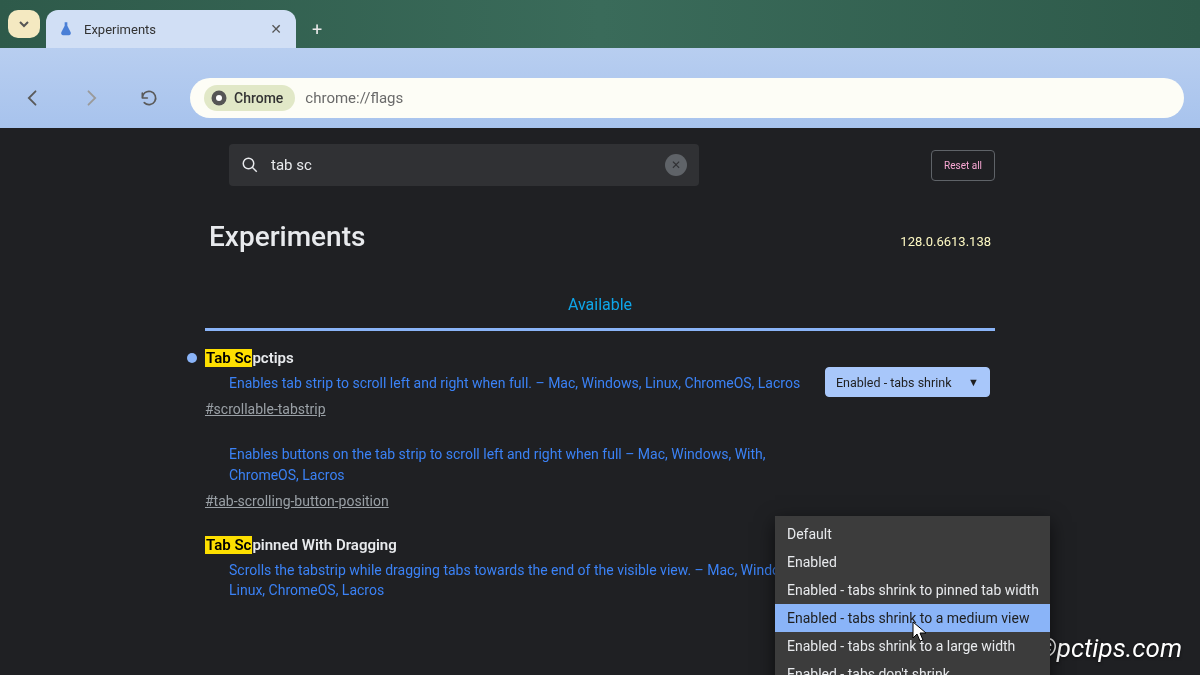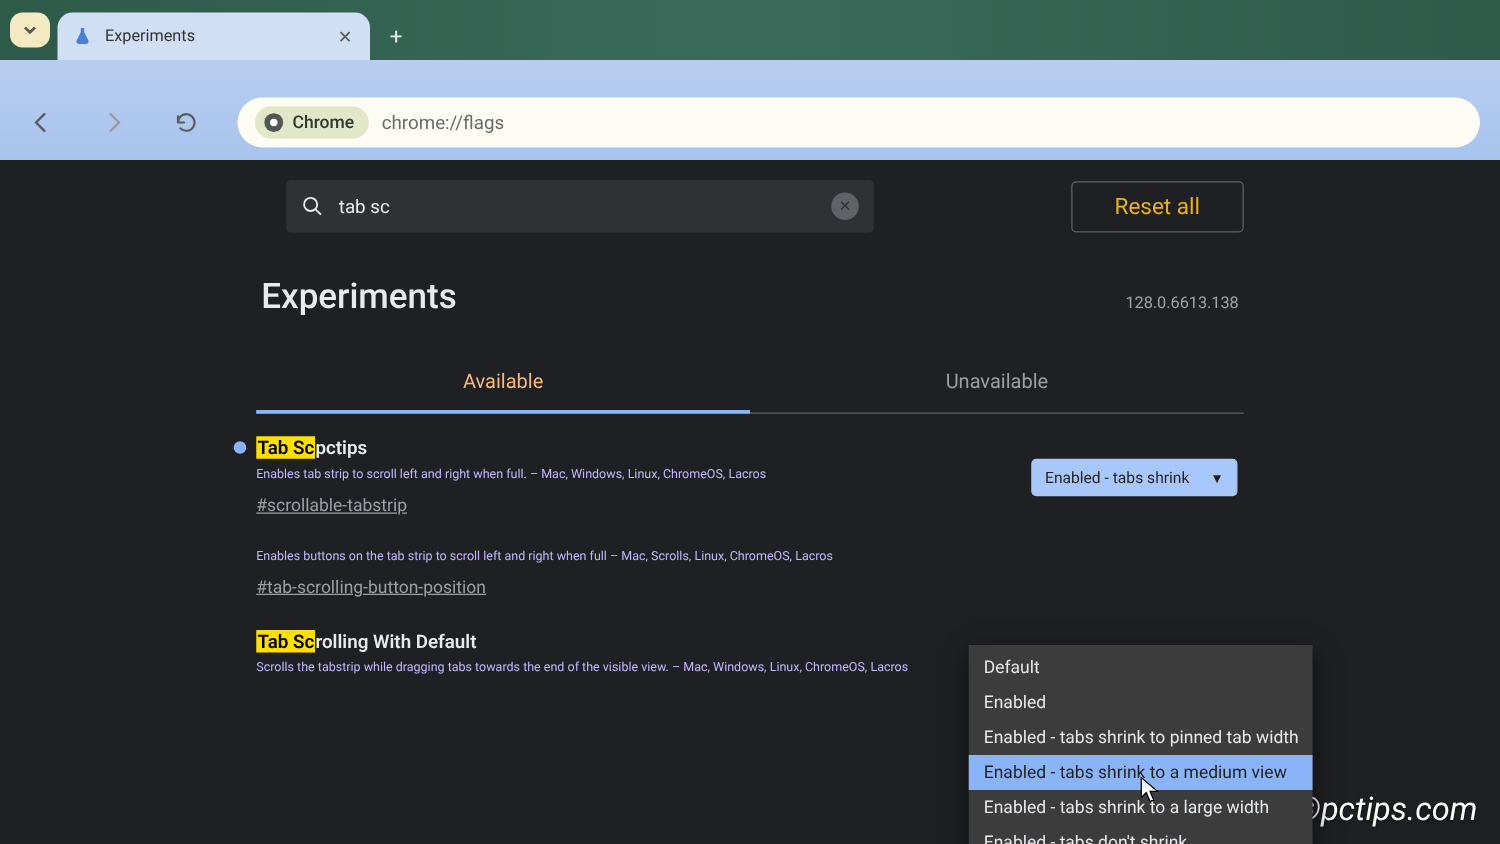--- a/index.html
+++ b/index.html
@@ -19,36 +19,36 @@
   .chip .gicon { width:18px; height:18px; }
   .url { color:#6a6a6a; font-size:15px; }
 
   .page { position:absolute; top:128px; left:0; right:0; bottom:0; background:#1f2023; }
   .container { max-width: 790px; margin: 0 auto; padding-top: 16px; position:relative; }
 
   .searchrow { display:flex; align-items:center; gap: 20px; margin-bottom: 34px; }
   .searchbox { flex:0 0 470px; height:42px; background:#303134; border-radius:4px; display:flex; align-items:center; padding:0 12px; gap:12px; color:#e8eaed; margin-left:24px;}
   .searchbox input { flex:1; background:transparent; border:none; outline:none; color:#e8eaed; font-size:15px; }
   .searchbox .clear { width:22px; height:22px; background:#5f6368; border-radius:50%; display:flex; align-items:center; justify-content:center; color:#303134; font-size:12px; }
-  .reset { margin-left:auto; border:1px solid #5f6368; color:#eab308; background:transparent; padding: 9px 34px; border-radius:4px; font-size:18px; }
+  .reset { margin-left:auto; border:1px solid #5f6368; color:#f9a8d4; background:transparent; padding: 9px 12px; border-radius:4px; font-size:10px; }
 
   .heading-row { display:flex; align-items:baseline; justify-content:space-between; padding: 0 4px; }
   h1 { color:#e8eaed; font-size:28px; font-weight:500; }
-  .version { color:#a3a3a3; font-size:13px; }
+  .version { color:#fef9c3; font-size:13px; }
 
   .tabs { display:flex; margin-top: 28px; border-bottom:1px solid #5f6368; }
   .ptab { flex:1; text-align:center; padding:14px 0; font-size:16px; color:#9aa0a6; cursor:pointer; }
-  .ptab.active { color:#fdba74; border-bottom:3px solid #8ab4f8; margin-bottom:-1px; }
+  .ptab.active { color:#0ea5e9; border-bottom:3px solid #8ab4f8; margin-bottom:-1px; }
 
   .flag { display:flex; padding: 18px 0 8px 0; gap: 20px; position:relative; }
   .flag.modified::before { content:''; position:absolute; left:-18px; top:22px; width:10px; height:10px; border-radius:50%; background:#8ab4f8; }
   .flag-body { flex:1; }
   .flag-title { color:#e8eaed; font-size:15px; font-weight:600; margin-bottom:6px; }
   .hl { background:#fddf00; color:#000; padding:0 1px; }
-  .flag-desc { color:#c4b5fd; font-size:10px; line-height:1.45; margin-bottom:6px; }
+  .flag-desc { color:#3b82f6; font-size:14px; line-height:1.45; margin-bottom:6px;margin-left:24px; }
   .flag-link { color:#9aa0a6; font-size:14px; text-decoration:underline; }
   .flag-ctrl { flex: 0 0 170px; padding-top: 18px; }
   .sel { width:165px; height:30px; border:1px solid #5f6368; background:#303134; color:#e8eaed; font-size:13px; border-radius:4px; display:flex; align-items:center; justify-content:space-between; padding:0 10px; }
   .sel.hl-sel { background:#a8c7fa; color:#1f1f1f; border-color:#a8c7fa; font-size:12.5px; }
   .sel .chev { font-size:11px; }
   .sel.center { justify-content:center; gap:30px; }
 
   .dropdown { position:absolute; top: 388px; left: 775px; width: 275px; background:#3c3c3c; box-shadow: 0 6px 18px rgba(0,0,0,.6); z-index: 50; padding:4px 0; }
   .dropdown .opt { padding:6px 12px; color:#e8eaed; font-size:14px; white-space:nowrap; }
   .dropdown .opt.sel-opt { background:#8ab4f8; color:#1f1f1f; }
@@ -120,48 +120,47 @@
       <button class="reset">Reset all</button>
     </div>
 
     <div class="heading-row">
       <h1>Experiments</h1>
       <span class="version">128.0.6613.138</span>
     </div>
 
     <div class="tabs">
       <div class="ptab active">Available</div>
-      <div class="ptab">Unavailable</div>
     </div>
 
     <div class="flag modified">
       <div class="flag-body">
         <div class="flag-title"><span class="hl">Tab Sc</span><span>pctips</span></div>
         <div class="flag-desc">Enables tab strip to scroll left and right when full. – Mac, Windows, Linux, ChromeOS, Lacros</div>
         <a class="flag-link">#scrollable-tabstrip</a>
       </div>
       <div class="flag-ctrl">
         <div class="sel hl-sel">
           <span>Enabled - tabs shrink</span>
           <span class="chev">▼</span>
         </div>
       </div>
     </div>
 
     <div class="flag">
       <div class="flag-body">
-        <div class="flag-desc">Enables buttons on the tab strip to scroll left and right when full – Mac, Scrolls, Linux, ChromeOS, Lacros</div>
+        <div class="flag-desc">Enables buttons on the tab strip to scroll left and right when full – Mac, Windows, With, ChromeOS, Lacros</div>
         <a class="flag-link">#tab-scrolling-button-position</a>
       </div>
       <div class="flag-ctrl"></div>
     </div>
 
     <div class="flag">
       <div class="flag-body">
-        <div class="flag-title"><span class="hl">Tab Sc</span><span>rolling With Default</span></div>
+        <div class="flag-title"><span class="hl">Tab Sc</span><span>pinned With Dragging</span></div>
         <div class="flag-desc">Scrolls the tabstrip while dragging tabs towards the end of the visible view. – Mac, Windows, Linux, ChromeOS, Lacros</div>
       </div>
       <div class="flag-ctrl">
         <div class="sel center">
           <span>Default</span>
           <span class="chev">▼</span>
         </div>
       </div>
     </div>
 

